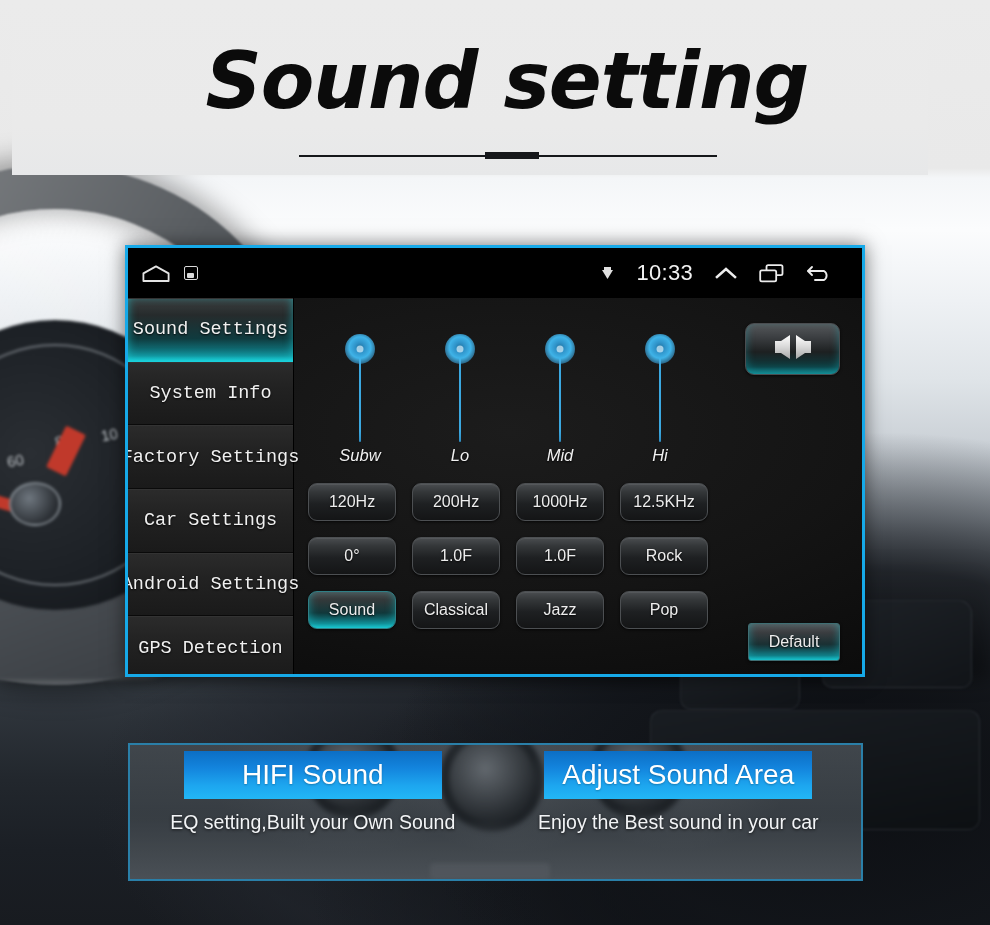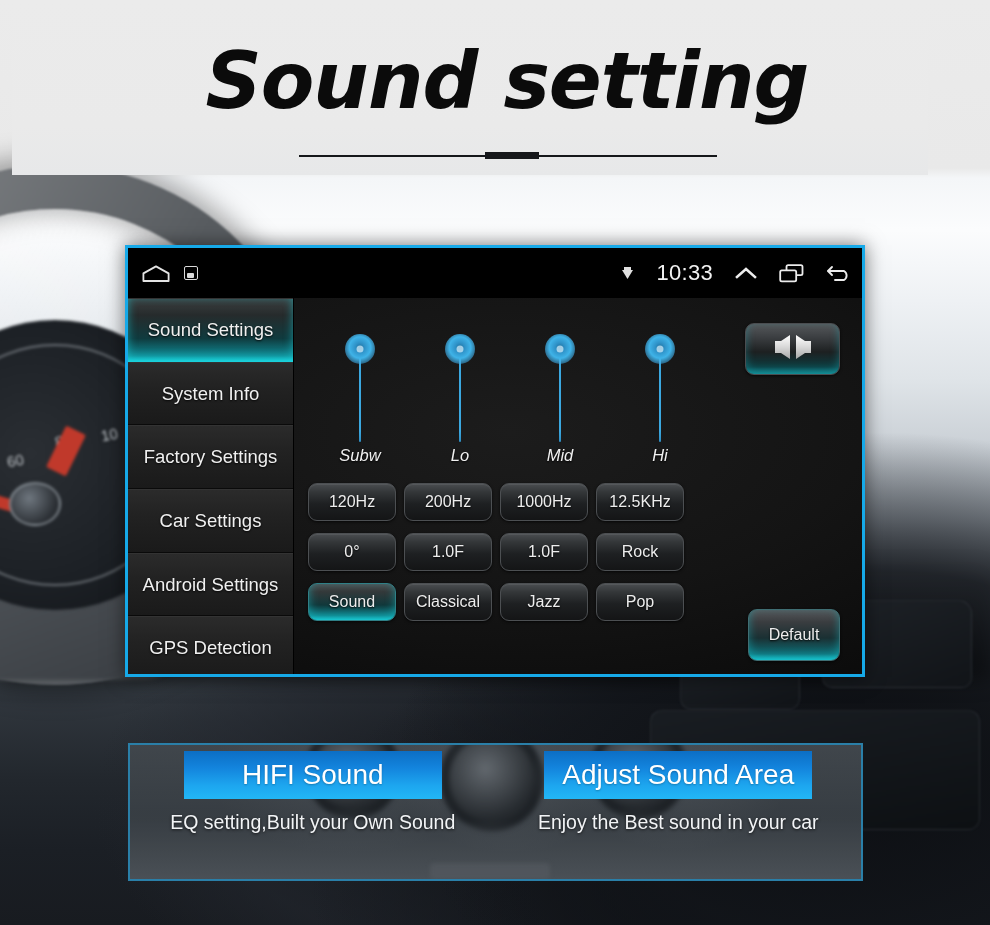--- a/index.html
+++ b/index.html
@@ -178,21 +178,21 @@
     z-index: 8;
     overflow: hidden;
   }
 
   .statusbar {
     position: relative;
     height: 50px;
     background: #000;
     display: flex;
     align-items: center;
-    padding: 0 0 0 14px;
+    padding: 0 20px 0 14px;
   }
   .sb-left { display: flex; align-items: center; gap: 14px; }
   .sb-right { margin-left: auto; display: flex; align-items: center; gap: 22px; padding-right: 10px; }
 
   .icon-home { width: 28px; height: 17px; position: relative; }
   .icon-home svg { display: block; }
   .icon-appsq {
     width: 14px; height: 14px;
     border: 1.7px solid #d9d9d9;
     border-radius: 2px;
@@ -234,21 +234,21 @@
     background: #0d0d0d;
     border-right: 1px solid #000;
   }
   .nav-item {
     flex: 1 1 0;
     display: flex;
     align-items: center;
     justify-content: center;
     color: #f0f0f0;
     font-size: 18.5px;
-    font-family: Liberation Sans, sans-serif;
+    font-family: Liberation Mono, monospace;
     background: linear-gradient(180deg, #2b2b2b 0%, #222 40%, #1a1a1a 100%);
     border-bottom: 1px solid #0a0a0a;
     border-top: 1px solid #333;
     text-shadow: 0 1px 2px rgba(0,0,0,0.9);
     white-space: nowrap;
   }
   .nav-item.active {
     background: linear-gradient(180deg, #3b3f40 0%, #262b2c 26%, #0f3b3f 64%, #108a94 92%, #17c6cf 100%);
     box-shadow: inset 0 -3px 10px rgba(30,220,230,0.55);
     border-bottom: 1px solid #1ad0da;
@@ -320,20 +320,21 @@
   }
 
   
   .btn-grid {
     position: absolute;
     left: 14px; top: 185px;
     width: 392px;
     display: grid;
     grid-template-columns: repeat(4, 88px);
     grid-gap: 12px 8px;
+    gap: 16px;
   }
   .eqbtn {
     height: 38px;
     border-radius: 9px;
     display: flex; align-items: center; justify-content: center;
     font-size: 16px;
     color: #ededed;
     font-family: "Liberation Sans", sans-serif;
     background: linear-gradient(180deg, #4a4d50 0%, #343739 22%, #1e2022 55%, #141516 100%);
     border: 1px solid #4c4f52;
@@ -343,22 +344,22 @@
   }
   .eqbtn.sel {
     background: linear-gradient(180deg, #4d5153 0%, #33393a 22%, #11383b 58%, #0f7d85 88%, #18c2cb 100%);
     border: 1px solid #2f7f86;
     box-shadow: inset 0 -4px 10px rgba(25,205,215,0.5), 0 1px 3px rgba(0,0,0,0.7);
   }
 
   .default-btn {
     position: absolute;
     right: 22px; bottom: 19px;
-    width: 92px; height: 52px;
-    border-radius: 9px;
+    width: 92px; height: 38px;
+    border-radius: 3px;
     display: flex; align-items: center; justify-content: center;
     font-size: 16px;
     color: #ededed;
     font-family: "Liberation Sans", sans-serif;
     background: linear-gradient(180deg, #55585b 0%, #3a3d40 24%, #1a3033 56%, #0f6c74 88%, #17bcc6 100%);
     border: 1px solid #3f6e73;
     box-shadow: inset 0 -4px 10px rgba(25,205,215,0.45), 0 1px 3px rgba(0,0,0,0.7);
     text-shadow: 0 1px 2px rgba(0,0,0,0.9);
   }
 

